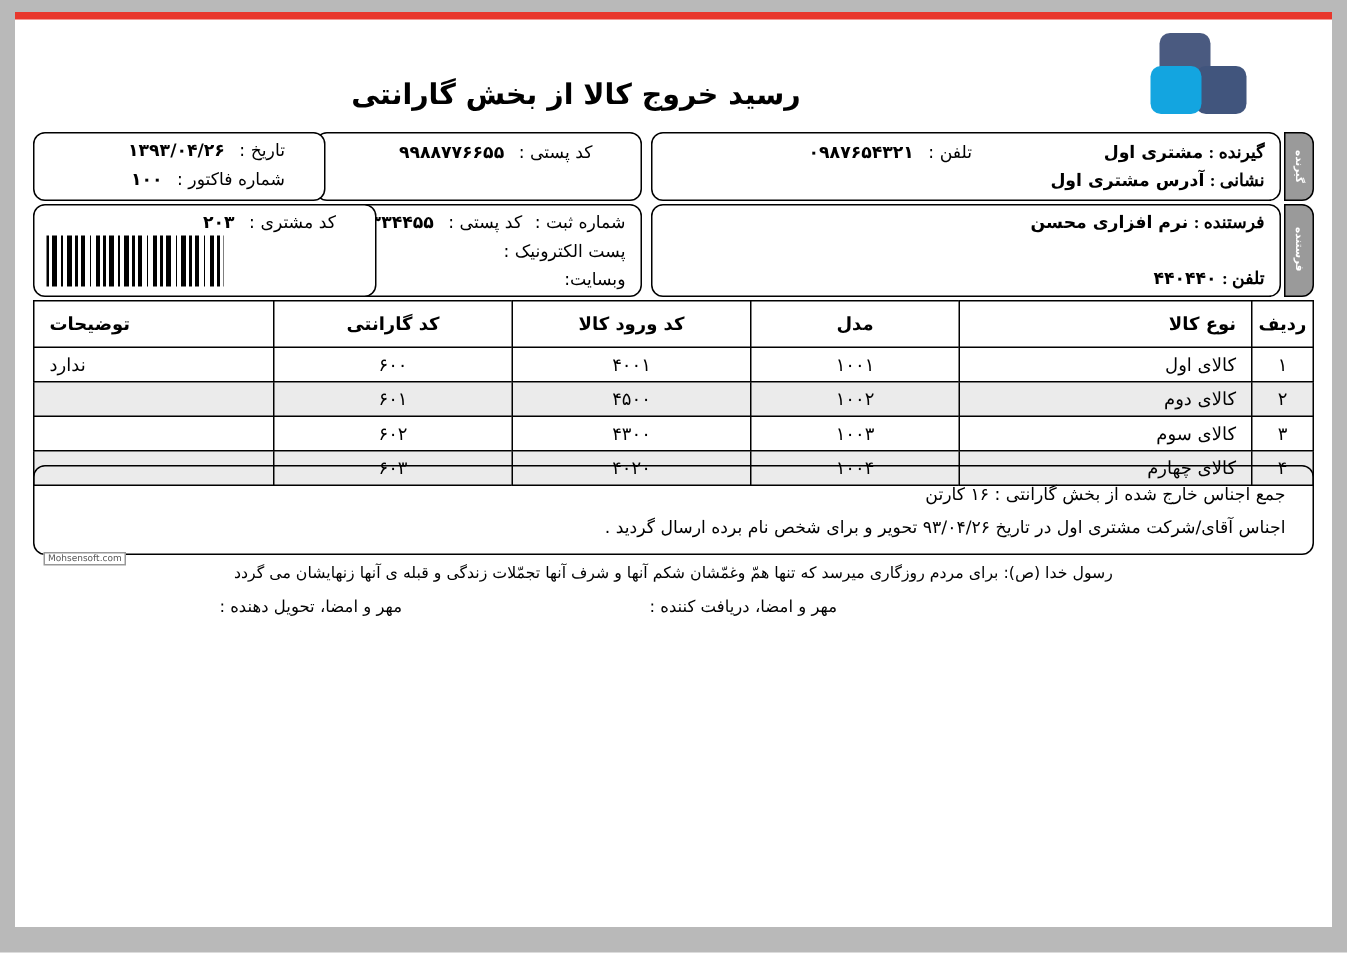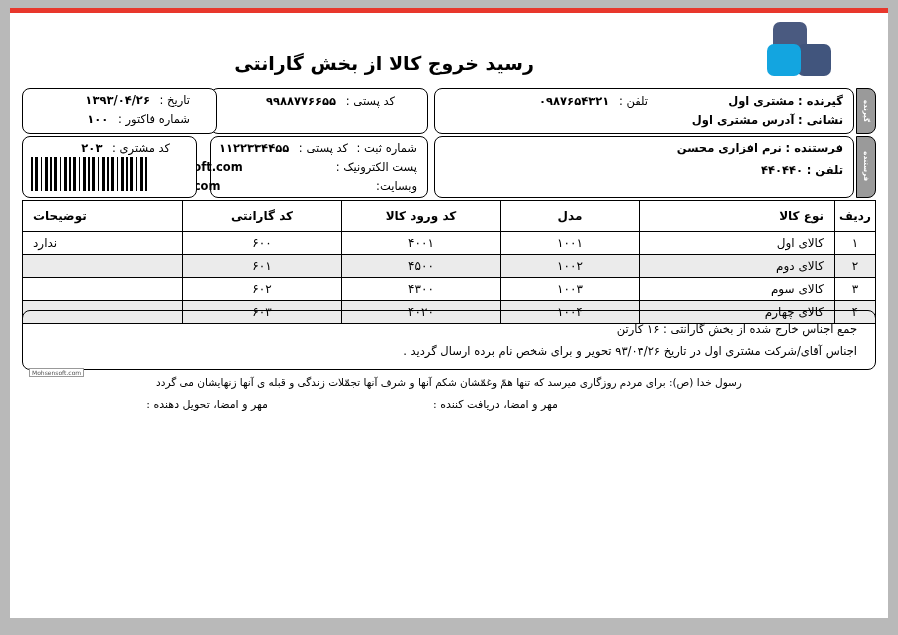--- a/index.html
+++ b/index.html
@@ -61,21 +61,21 @@
     margin-left:-14px;margin-top:-4px;width:28px;text-align:center;
   }
   .box{
     position:absolute;border:1.5px solid #000;box-sizing:border-box;
     border-radius:8px;background:#fff;
   }
   .b-right{right:22px;}
   .row-line{
     position:absolute;font-size:11.5px;color:#000;white-space:nowrap;
   }
-  .lbl{font-weight:bold;}
+  .lbl{font-weight:bold;font-family:Liberation Serif, serif;}
   .val{font-weight:bold;}
   .thin{font-weight:normal;}
 
   
   .barcode{
     position:absolute;left:8px;bottom:6px;width:118px;height:34px;
     background:
       repeating-linear-gradient(90deg,#000 0 2px,#fff 2px 4px,#000 4px 7px,#fff 7px 10px,
       #000 10px 11px,#fff 11px 14px,#000 14px 17px,#fff 17px 19px);
   }
@@ -182,21 +182,21 @@
   <div class="band band2">
     <div class="vtab">
       <span>فرستنده</span>
     </div>
 
     <div class="box b-right" style="top:0;height:62px;width:420px;">
       <div class="row-line" style="right:10px;top:4px;">
         <span class="lbl">فرستنده :</span>
         <span class="val">نرم افزاری محسن</span>
       </div>
-      <div class="row-line" style="right:10px;top:26px;">
+      <div class="row-line" style="right:10px;top:41px;">
         <span class="lbl">تلفن :</span>
         <span class="val">۴۴۰۴۴۰</span>
       </div>
     </div>
 
     <div class="box" style="top:0;height:62px;width:218px;right:448px;">
       <div class="row-line" style="right:10px;top:4px;">
         <span class="thin">شماره ثبت :</span>
         <span class="val" style="margin-right:4px;"></span>
       </div>
@@ -211,21 +211,21 @@
         <span class="val" style="margin-right:6px;">۱۱۲۲۳۳۴۴۵۵</span>
       </div>
       <div class="row-line" style="left:-112px;top:23px;direction:ltr;">
         <span class="val">info@mohsensoft.com</span>
       </div>
       <div class="row-line" style="left:-145px;top:42px;direction:ltr;">
         <span class="val">https://mohsensoft.com</span>
       </div>
     </div>
 
-    <div class="box" style="top:0;height:62px;width:175px;left:0;">
+    <div class="box" style="top:0;height:62px;width:229px;left:0;">
       <div class="row-line" style="right:26px;top:4px;">
         <span class="thin">کد مشتری :</span>
         <span class="val" style="margin-right:6px;">۲۰۳</span>
       </div>
       <div class="barcode"></div>
     </div>
   </div>
 
   <table class="items">
     <thead>

